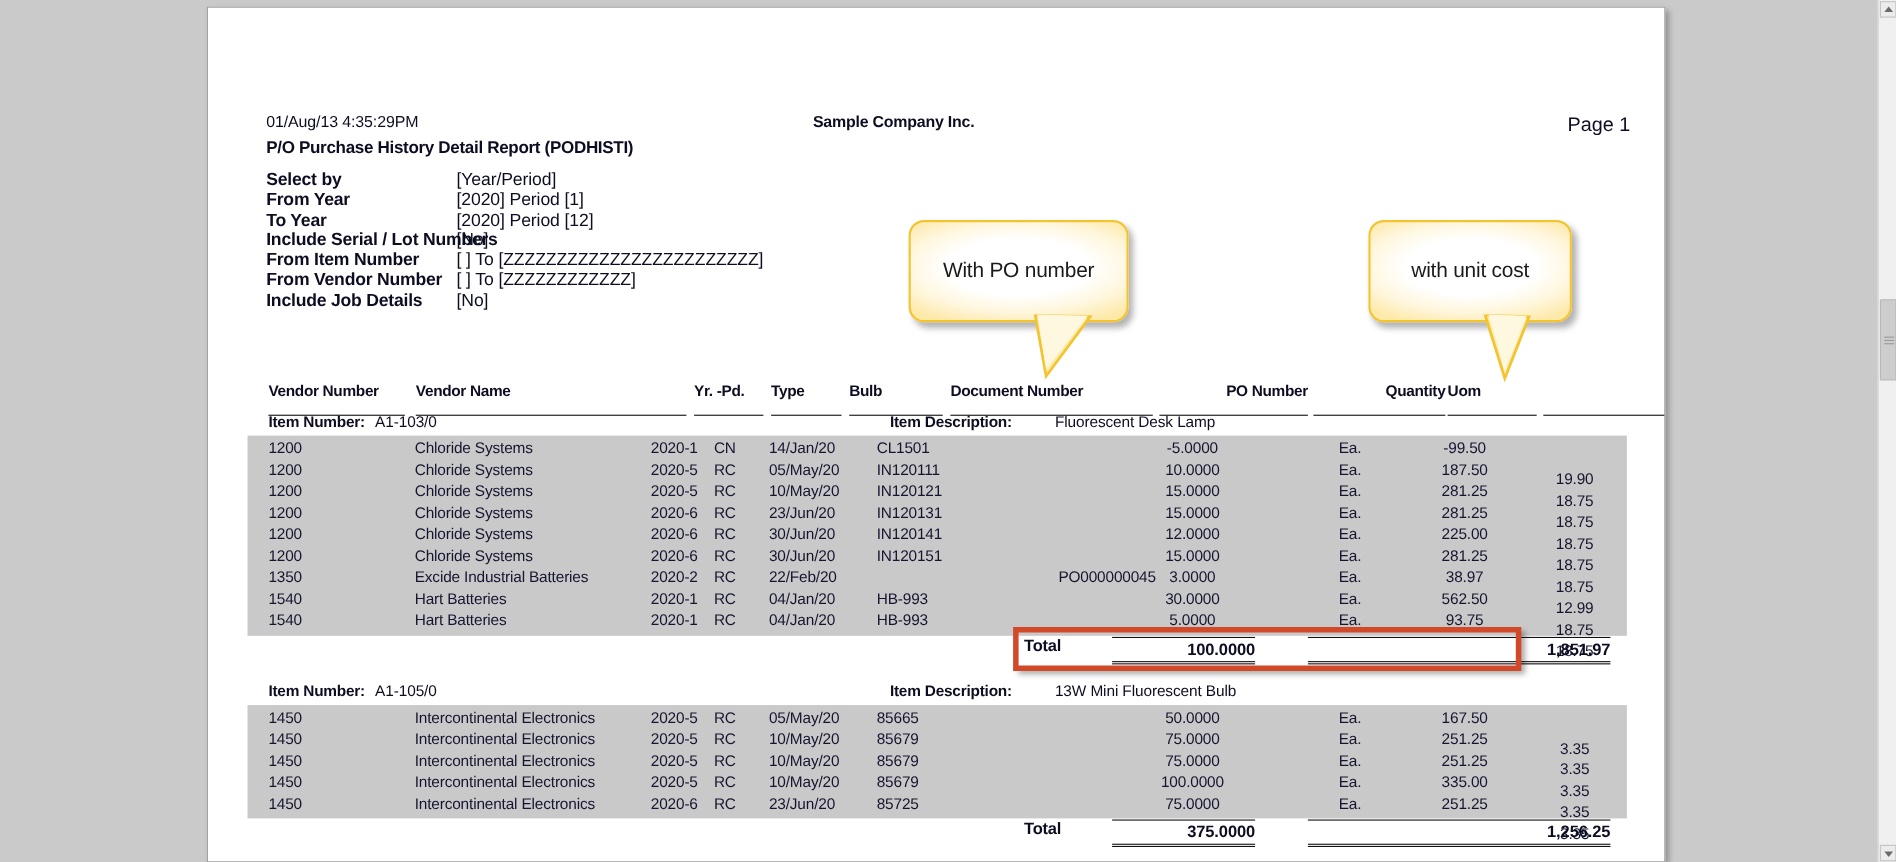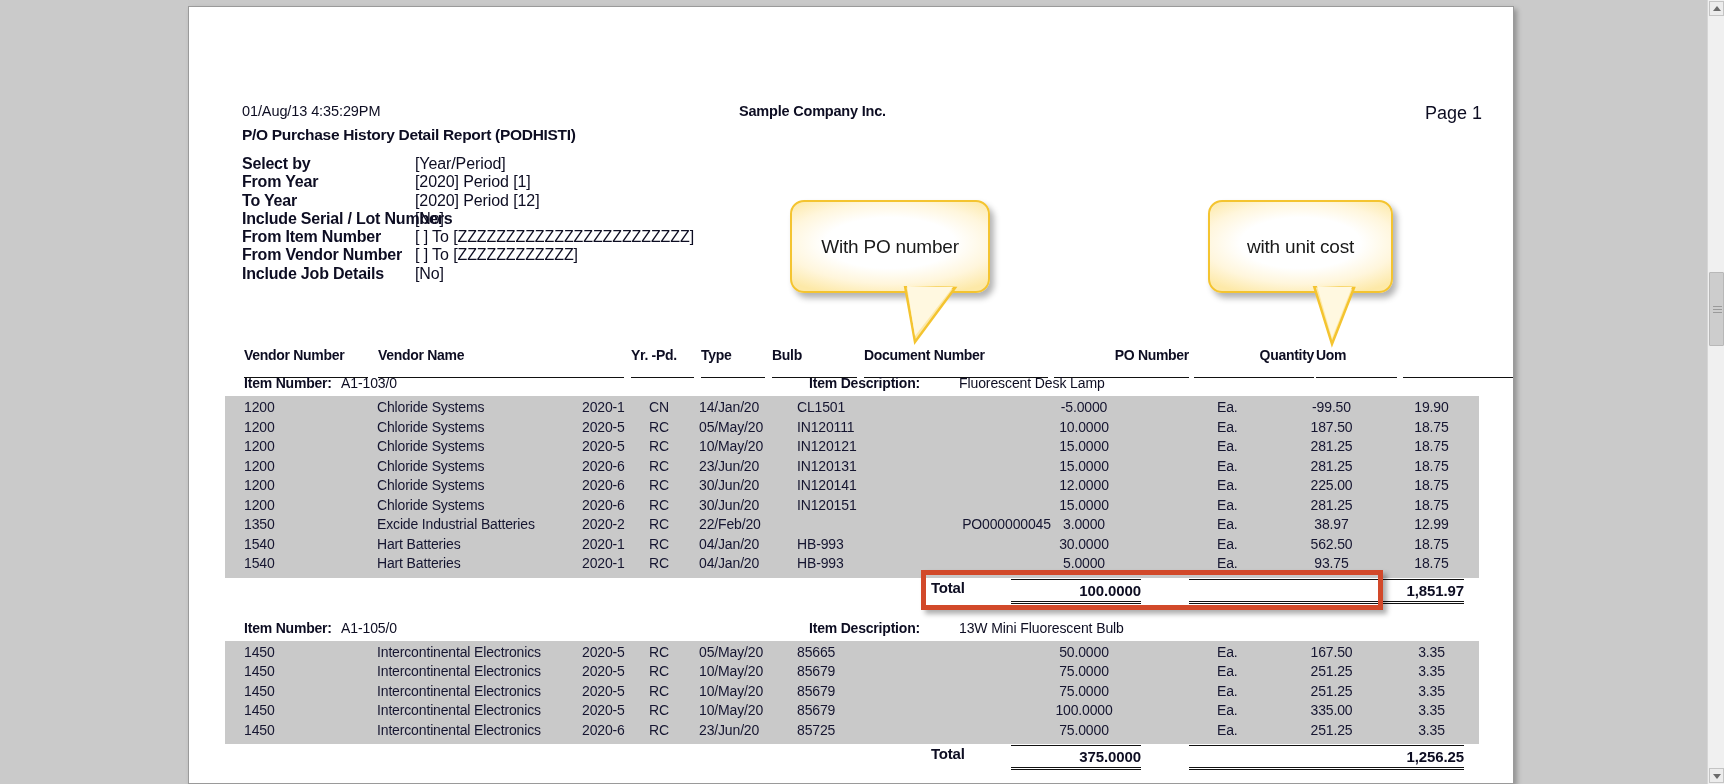--- a/index.html
+++ b/index.html
@@ -175,29 +175,29 @@
     font-size: 14px;
     white-space: nowrap;
     color: #151530;
   }
   .drow .c { position: absolute; top: 0; letter-spacing: -0.15px; }
   .drow .c.r { text-align: center; }
 
   
   .c-vendno   { left: 55px;  width: 85px; }
   .c-vendname { left: 142px; width: 240px; margin-left: 46px; }
-  .c-yrpd     { left: 393px; width: 62px; }
+  .c-yrpd     { left: 393px; width: 62px; text-align: center; }
   .c-type     { left: 460px; width: 42px; }
   .c-date     { left: 510px; width: 88px; }
   .c-docnum   { left: 608px; width: 155px; }
   .c-ponum    { left: 690px; width: 255px; }
   .c-qty      { left: 770px; width: 250px; }
   .c-uom      { left: 1028px; width: 48px; }
   .c-cost     { left: 1010px; width: 265px; }
-  .c-unitrate { left: 1190px; width: 105px; }
+  .c-unitrate { left: 1190px; width: 105px; margin-top: 28px; }
 
   
   .total-line {
     position: absolute; left: 0; width: 1326px;
     height: 24px; font-size: 15px;
   }
   .total-word {
     position: absolute; left: 742px; top: 1px;
     font-weight: bold; letter-spacing: -0.2px;
   }
@@ -217,20 +217,21 @@
   
   .callout {
     position: absolute;
     border-radius: 14px;
     background:
       radial-gradient(ellipse 72% 62% at 50% 46%, #ffffff 0%, #ffffff 46%, #fff6dc 74%, #fde9a8 100%);
     border: 2.5px solid #f4c430;
     box-shadow: 4px 5px 6px rgba(0,0,0,0.30);
     display: flex; align-items: center; justify-content: center;
     z-index: 40;
+    margin-left: 36px;
   }
   .callout .ctext {
     font-size: 19px;
     color: #1a1a1a;
     letter-spacing: -0.2px;
     white-space: nowrap;
   }
 
   
   .redbox {

